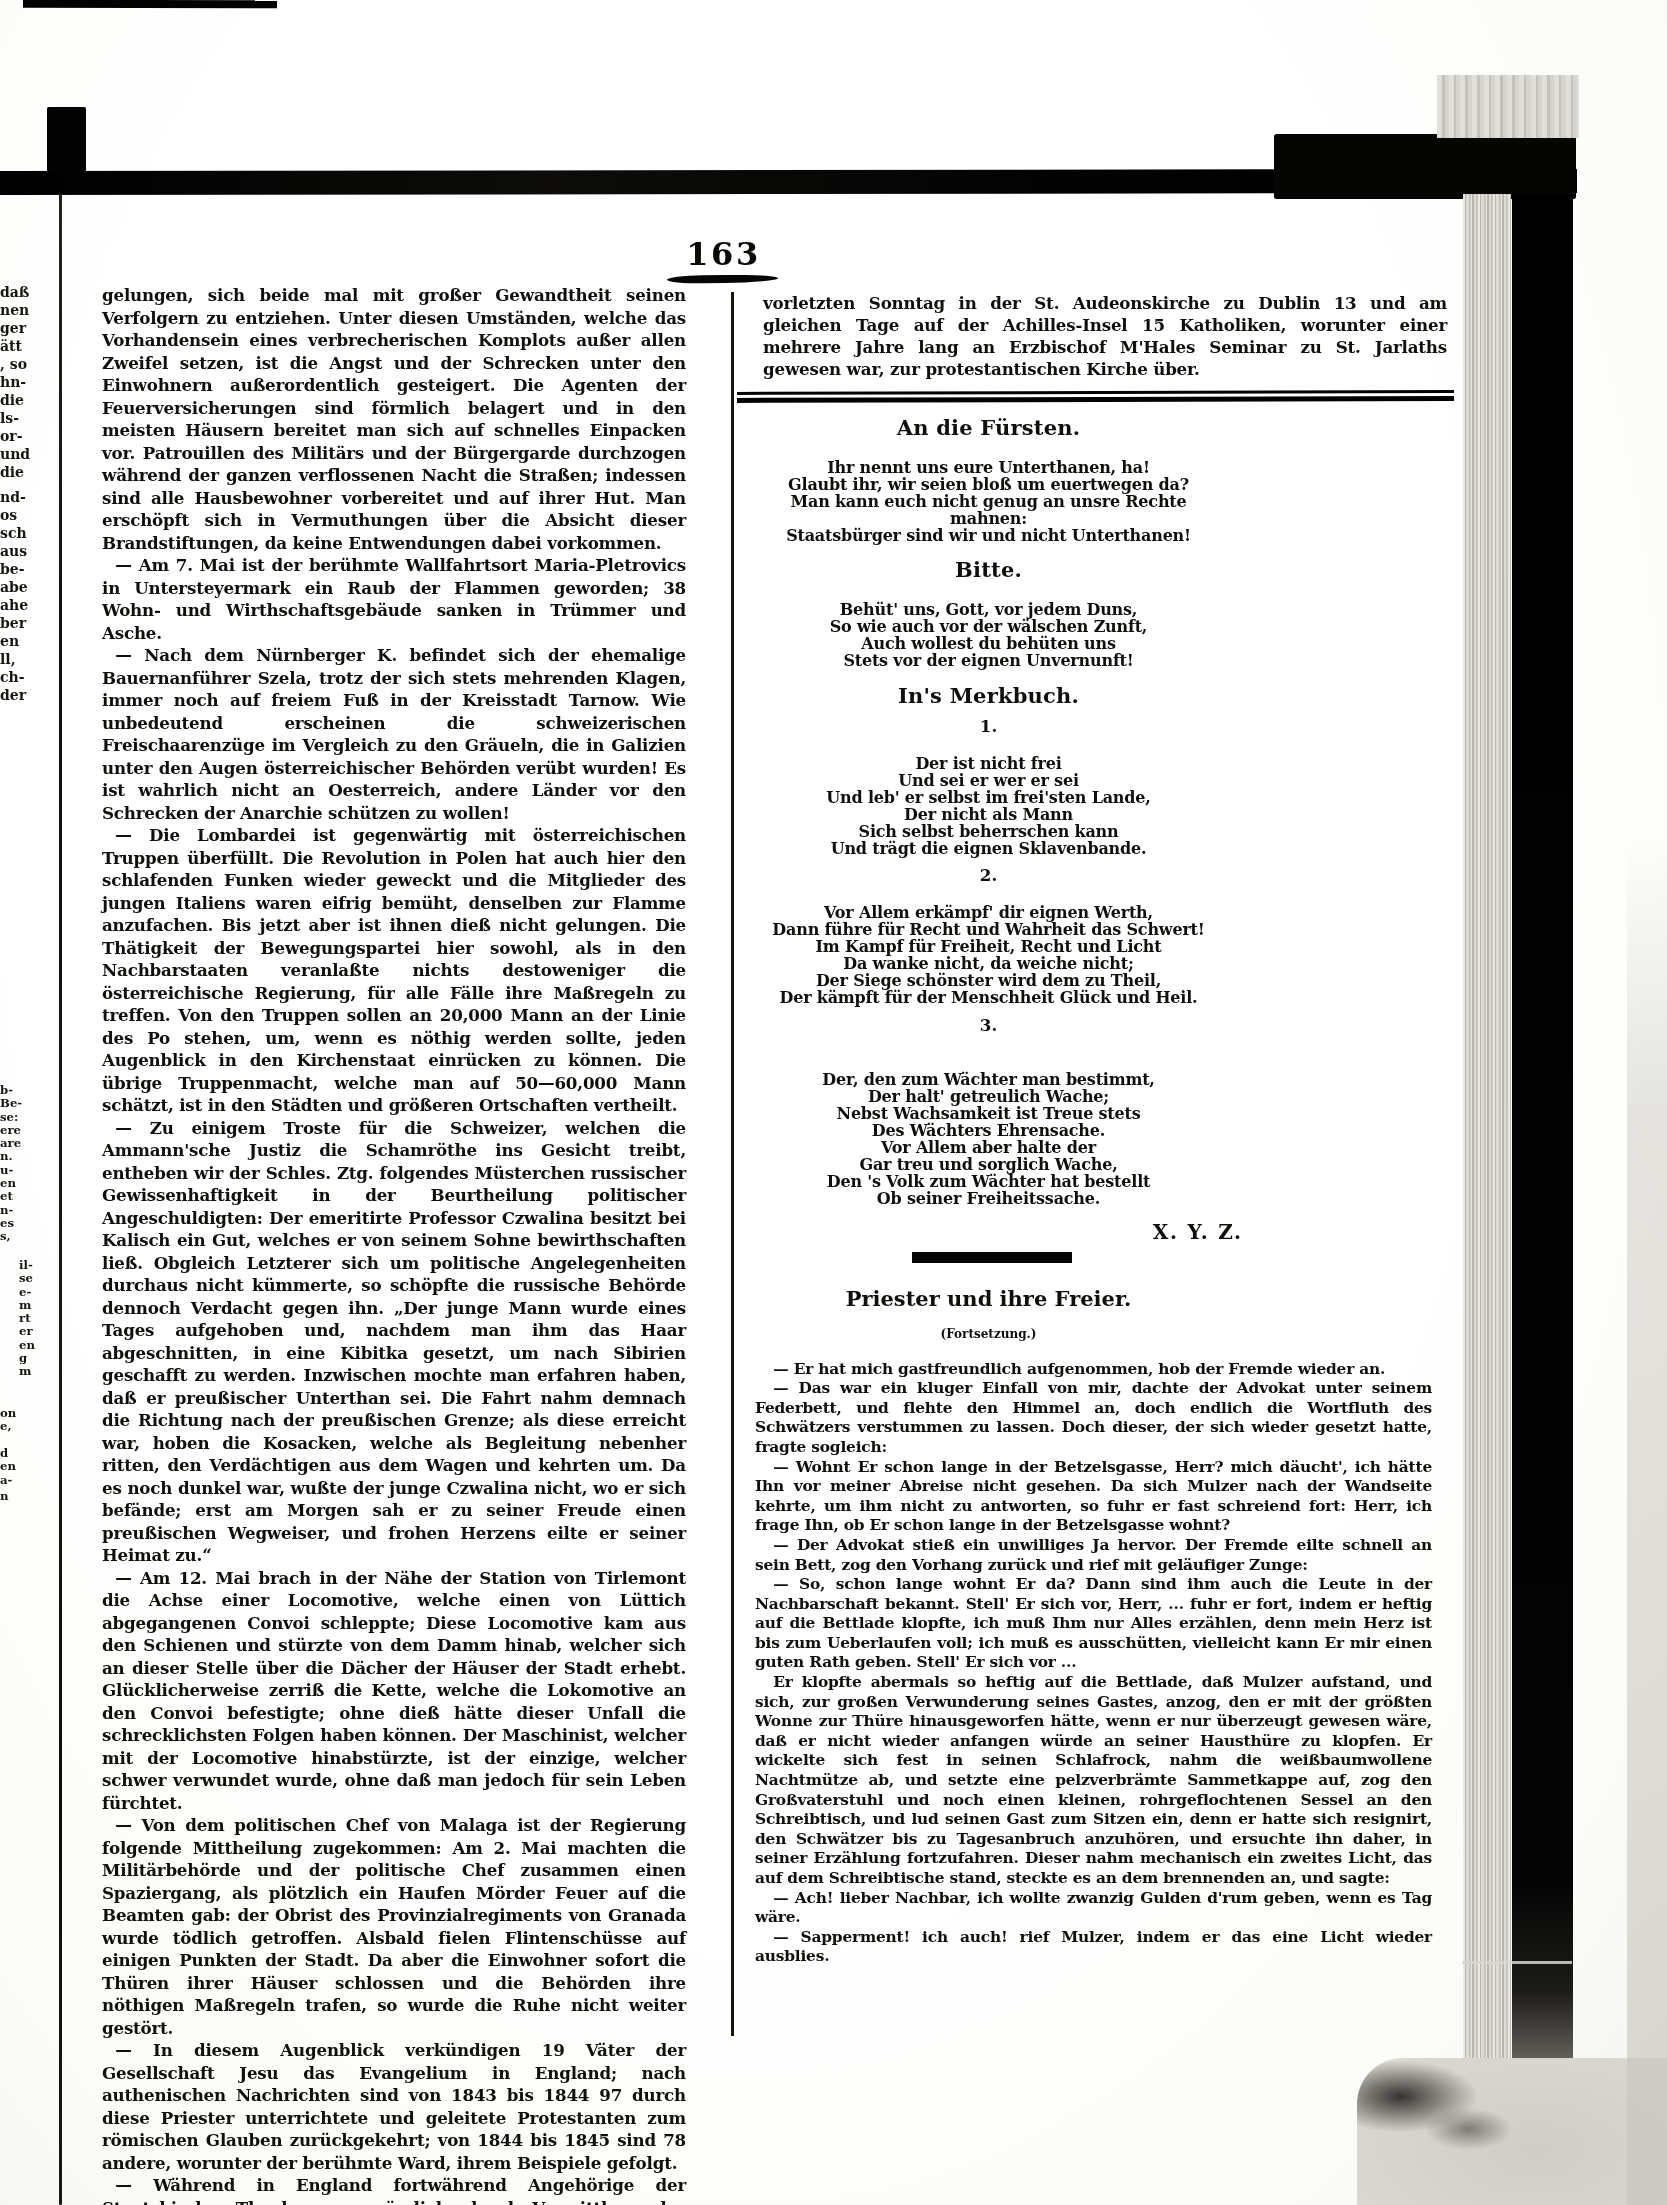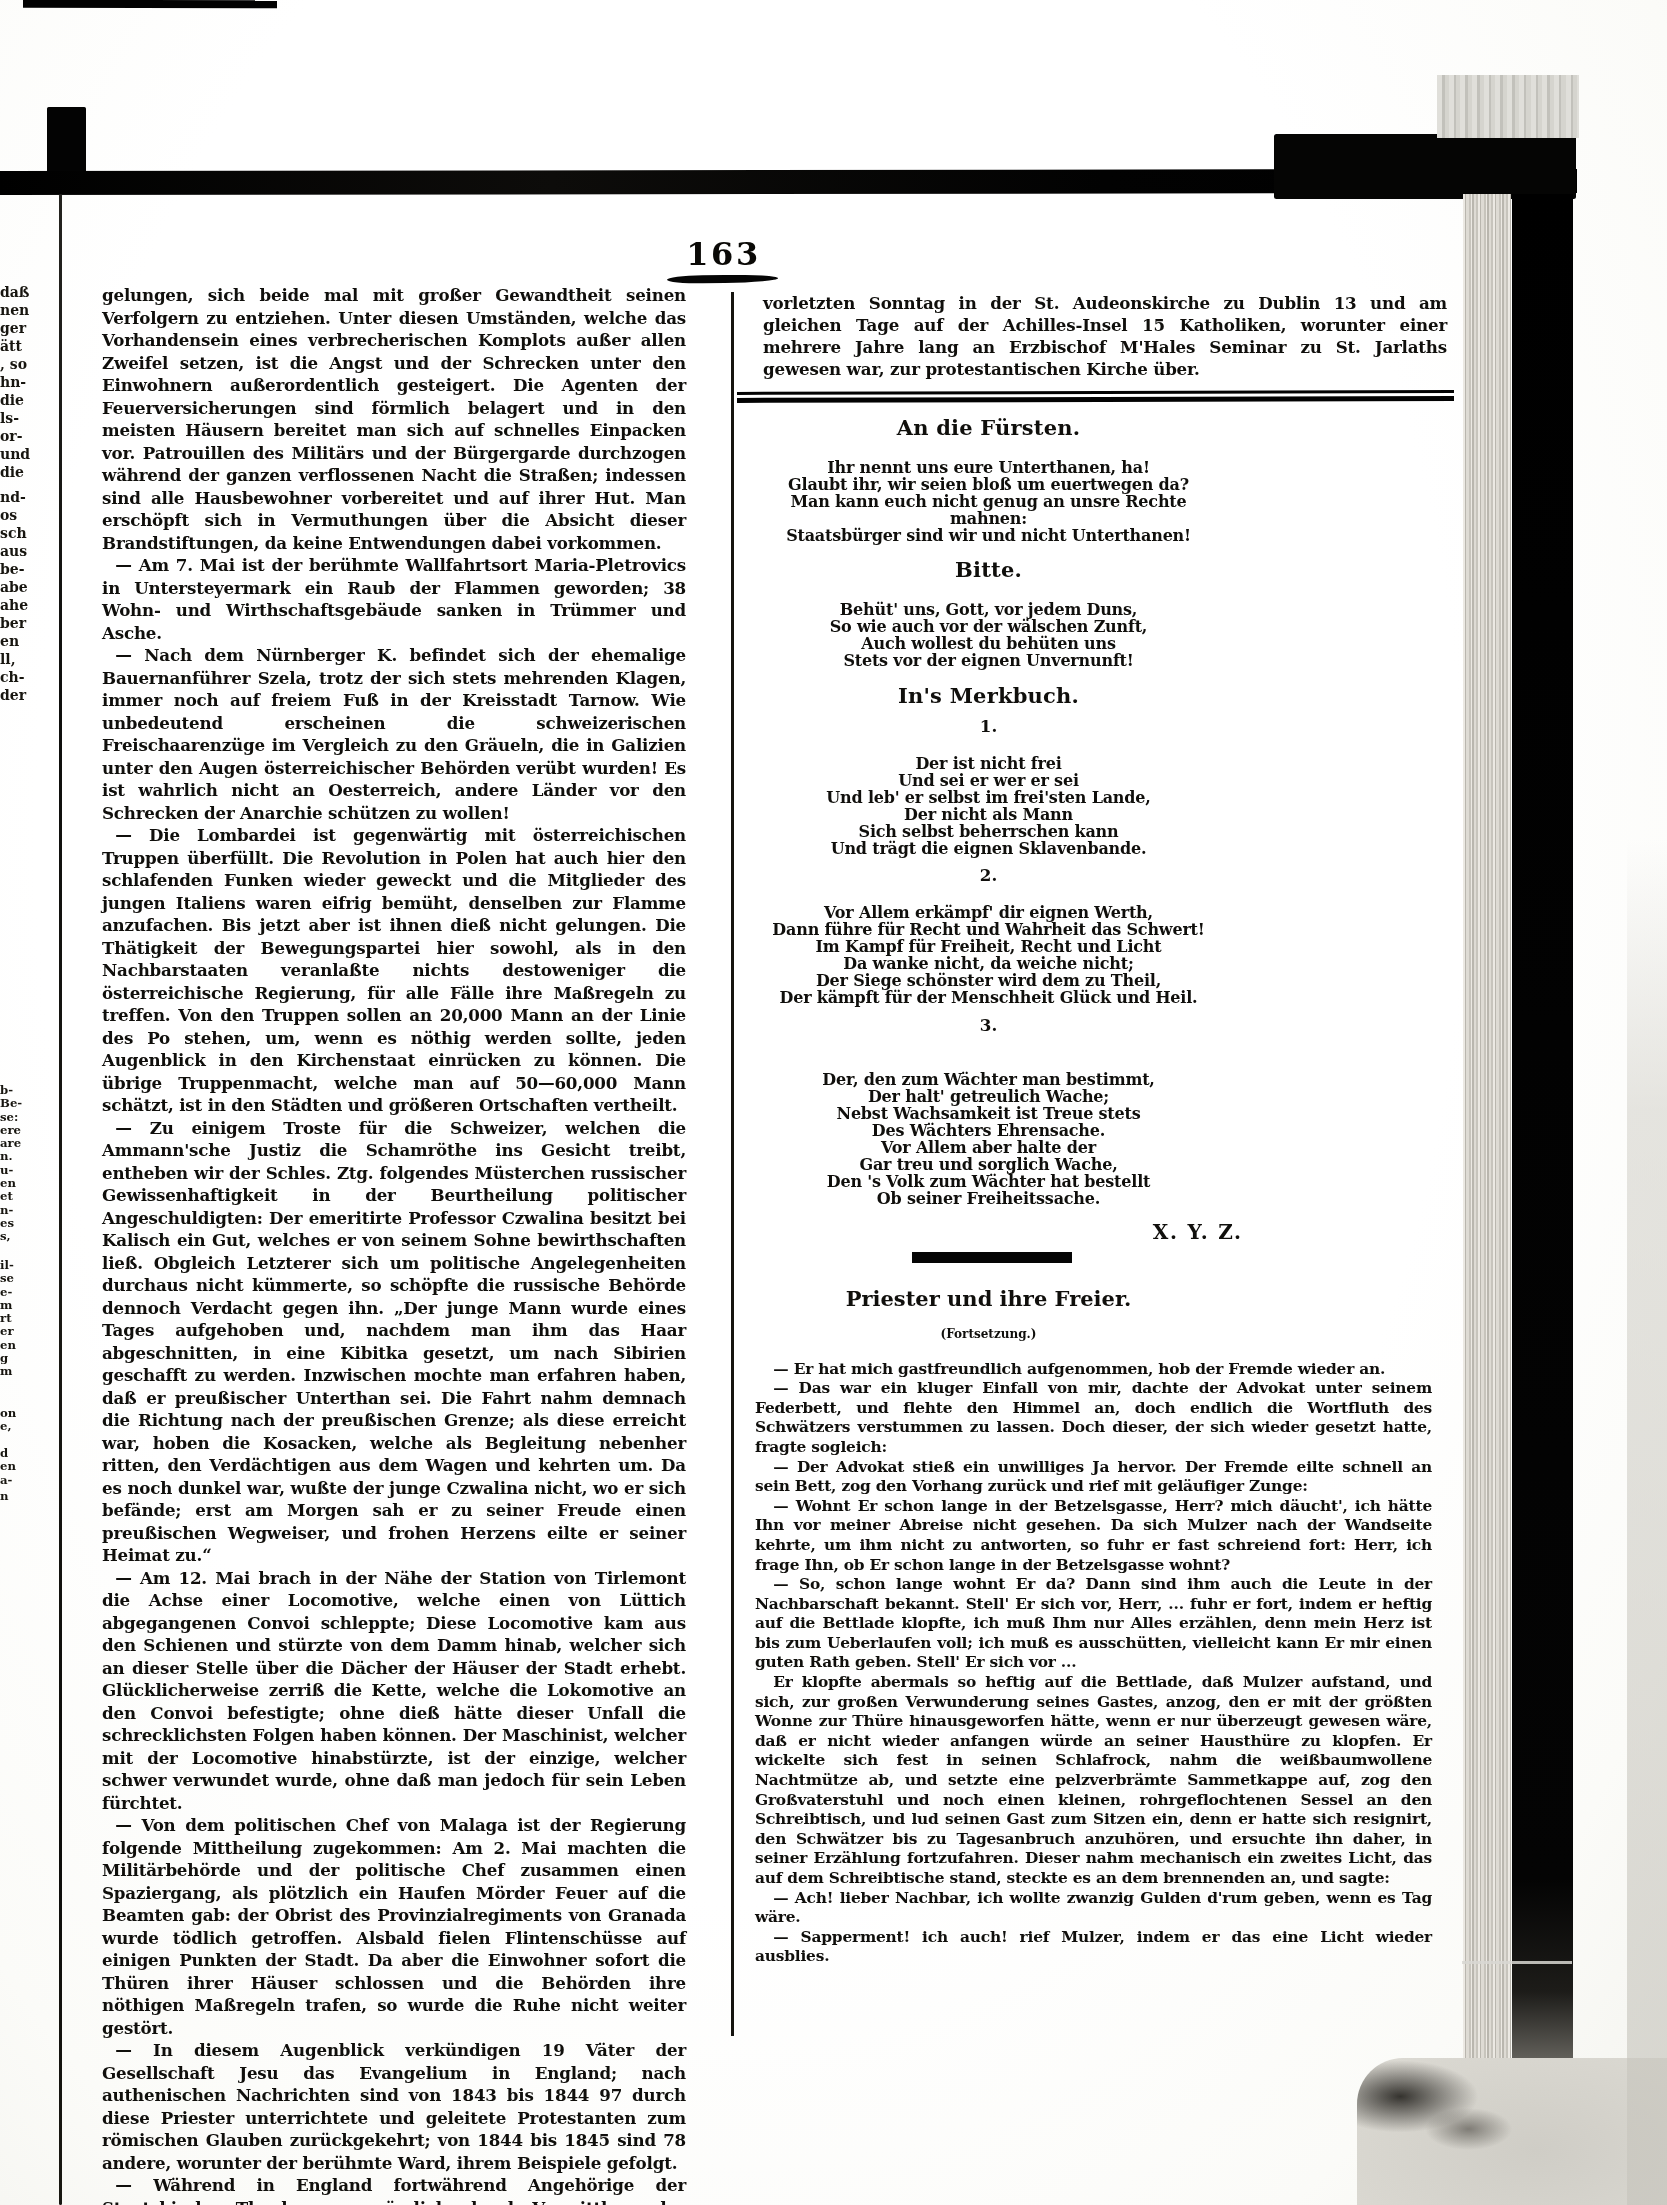--- a/index.html
+++ b/index.html
@@ -30,21 +30,21 @@
       radial-gradient(58px 28px at 36% 48%, rgba(58,55,49,.55), rgba(58,55,49,0) 75%),
       radial-gradient(267px 142px at 58% 62%, #cfcdc6, #dbd9d2 85%);
     border-top-left-radius:46px;}
   .right-edge-gray{left:1627px;top:838px;width:40px;height:1367px;
     background:linear-gradient(180deg,rgba(208,206,198,0) 0,rgba(205,203,195,.5) 20%,rgba(198,196,188,.65) 100%);}
   
   .frag{position:absolute;left:0;width:52px;text-align:left;font-weight:700;color:#17150f;white-space:pre-line;}
   .frag-g1{top:283px;font-size:14px;line-height:18px;}
   .frag-g2{top:488px;font-size:14px;line-height:18px;}
   .frag-g3{top:1084px;font-size:11.7px;line-height:13.3px;}
-  .frag-g4{top:1259px;font-size:11.7px;line-height:13.3px;}
+  .frag-g4{top:1259px;font-size:11.7px;line-height:13.3px;margin-left:19px;}
   .frag-g5{top:1407px;font-size:11.7px;line-height:13.3px;}
   .frag-g6{top:1447px;font-size:11.7px;line-height:13.3px;}
   .frag-g7{top:1490px;font-size:11.7px;line-height:13.3px;}
   
   .page-number{position:absolute;left:659px;top:235px;width:129px;text-align:center;
     font-size:32px;font-weight:700;letter-spacing:2.5px;color:#0a0906;}
   .page-number-rule{position:absolute;left:667px;top:275px;width:111px;height:7.5px;background:#050505;
     border-radius:60% 90% 90% 60% / 100% 100% 100% 100%;transform:rotate(-.8deg);}
   
   .col-rule{position:absolute;left:731px;top:292px;width:2.5px;height:1744px;background:#15140f;}
@@ -212,22 +212,22 @@
 
       <div class="short-divider"></div>
 
       <h2 class="story-title">Priester und ihre Freier.</h2>
       <div class="story-subtitle">(Fortsetzung.)</div>
     </div>
 
     <div class="story">
       <p>— Er hat mich gastfreundlich aufgenommen, hob der Fremde wieder an.</p>
       <p>— Das war ein kluger Einfall von mir, dachte der Advokat unter seinem Federbett, und flehte den Himmel an, doch endlich die Wortfluth des Schwätzers verstummen zu lassen. Doch dieser, der sich wieder gesetzt hatte, fragte sogleich:</p>
+      <p>— Wohnt Er schon lange in der Betzelsgasse, Herr? mich däucht', ich hätte Ihn vor meiner Abreise nicht gesehen. Da sich Mulzer nach der Wandseite kehrte, um ihm nicht zu antworten, so fuhr er fast schreiend fort: Herr, ich frage Ihn, ob Er schon lange in der Betzelsgasse wohnt?</p>
       <p>— Der Advokat stieß ein unwilliges Ja hervor. Der Fremde eilte schnell an sein Bett, zog den Vorhang zurück und rief mit geläufiger Zunge:</p>
-      <p>— Wohnt Er schon lange in der Betzelsgasse, Herr? mich däucht', ich hätte Ihn vor meiner Abreise nicht gesehen. Da sich Mulzer nach der Wandseite kehrte, um ihm nicht zu antworten, so fuhr er fast schreiend fort: Herr, ich frage Ihn, ob Er schon lange in der Betzelsgasse wohnt?</p>
       <p>— So, schon lange wohnt Er da? Dann sind ihm auch die Leute in der Nachbarschaft bekannt. Stell' Er sich vor, Herr, ... fuhr er fort, indem er heftig auf die Bettlade klopfte, ich muß Ihm nur Alles erzählen, denn mein Herz ist bis zum Ueberlaufen voll; ich muß es ausschütten, vielleicht kann Er mir einen guten Rath geben. Stell' Er sich vor ...</p>
       <p>Er klopfte abermals so heftig auf die Bettlade, daß Mulzer aufstand, und sich, zur großen Verwunderung seines Gastes, anzog, den er mit der größten Wonne zur Thüre hinausgeworfen hätte, wenn er nur überzeugt gewesen wäre, daß er nicht wieder anfangen würde an seiner Hausthüre zu klopfen. Er wickelte sich fest in seinen Schlafrock, nahm die weißbaumwollene Nachtmütze ab, und setzte eine pelzverbrämte Sammetkappe auf, zog den Großvaterstuhl und noch einen kleinen, rohrgeflochtenen Sessel an den Schreibtisch, und lud seinen Gast zum Sitzen ein, denn er hatte sich resignirt, den Schwätzer bis zu Tagesanbruch anzuhören, und ersuchte ihn daher, in seiner Erzählung fortzufahren. Dieser nahm mechanisch ein zweites Licht, das auf dem Schreibtische stand, steckte es an dem brennenden an, und sagte:</p>
       <p>— Ach! lieber Nachbar, ich wollte zwanzig Gulden d'rum geben, wenn es Tag wäre.</p>
       <p>— Sapperment! ich auch! rief Mulzer, indem er das eine Licht wieder ausblies.</p>
     </div>
   </div>
 
 </div>
 
 

